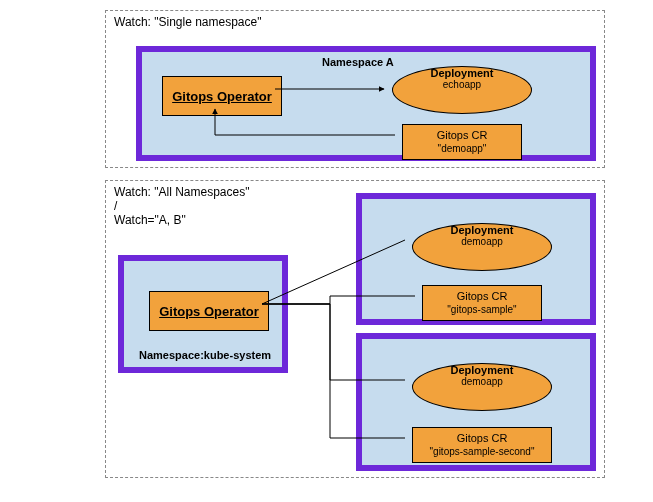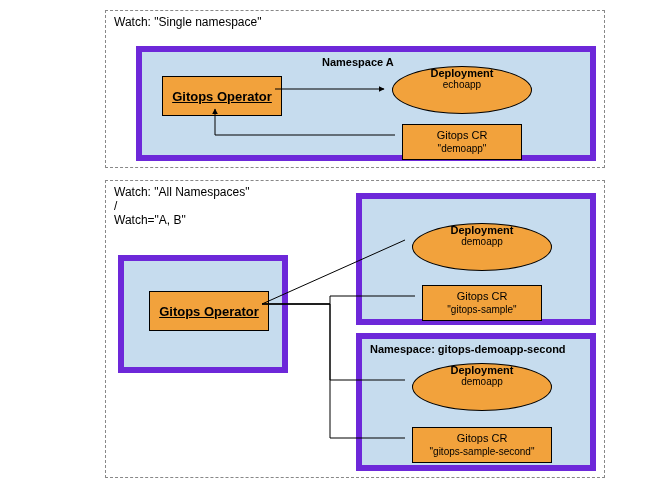--- a/index.html
+++ b/index.html
@@ -121,35 +121,35 @@
   </div>
 
   <div class="panel" style="left:105px; top:180px; width:500px; height:298px;">
 
     <div class="watch-text" style="left:8px; top:4px;">Watch: "All Namespaces"
 /
 Watch="A, B"</div>
 
     <div class="ns-box" style="left:12px; top:74px; width:170px; height:118px;">
       <div class="op-box" style="left:25px; top:30px; width:120px; height:40px;">Gitops Operator</div>
+      <div class="ns-label" style="left:15px; bottom:6px;">Namespace:kube-system</div>
     </div>
 
     <div class="ns-box" style="left:250px; top:12px; width:240px; height:132px;">
       <div class="deploy-ellipse" style="left:50px; top:24px; width:140px; height:48px;">
         <div class="t1">Deployment</div>
         <div class="t2">demoapp</div>
       </div>
       <div class="cr-box" style="left:60px; top:86px; width:120px; height:36px;">
         <div class="t1">Gitops CR</div>
         <div class="t2">"gitops-sample"</div>
       </div>
     </div>
 
     <div class="ns-box" style="left:250px; top:152px; width:240px; height:138px;">
-      <div class="ns-label" style="left:8px; top:4px;">Namespace: gitops-demoapp-second</div>
       <div class="deploy-ellipse" style="left:50px; top:24px; width:140px; height:48px;">
         <div class="t1">Deployment</div>
         <div class="t2">demoapp</div>
       </div>
       <div class="cr-box" style="left:50px; top:88px; width:140px; height:36px;">
         <div class="t1">Gitops CR</div>
         <div class="t2">"gitops-sample-second"</div>
       </div>
     </div>
   </div>

